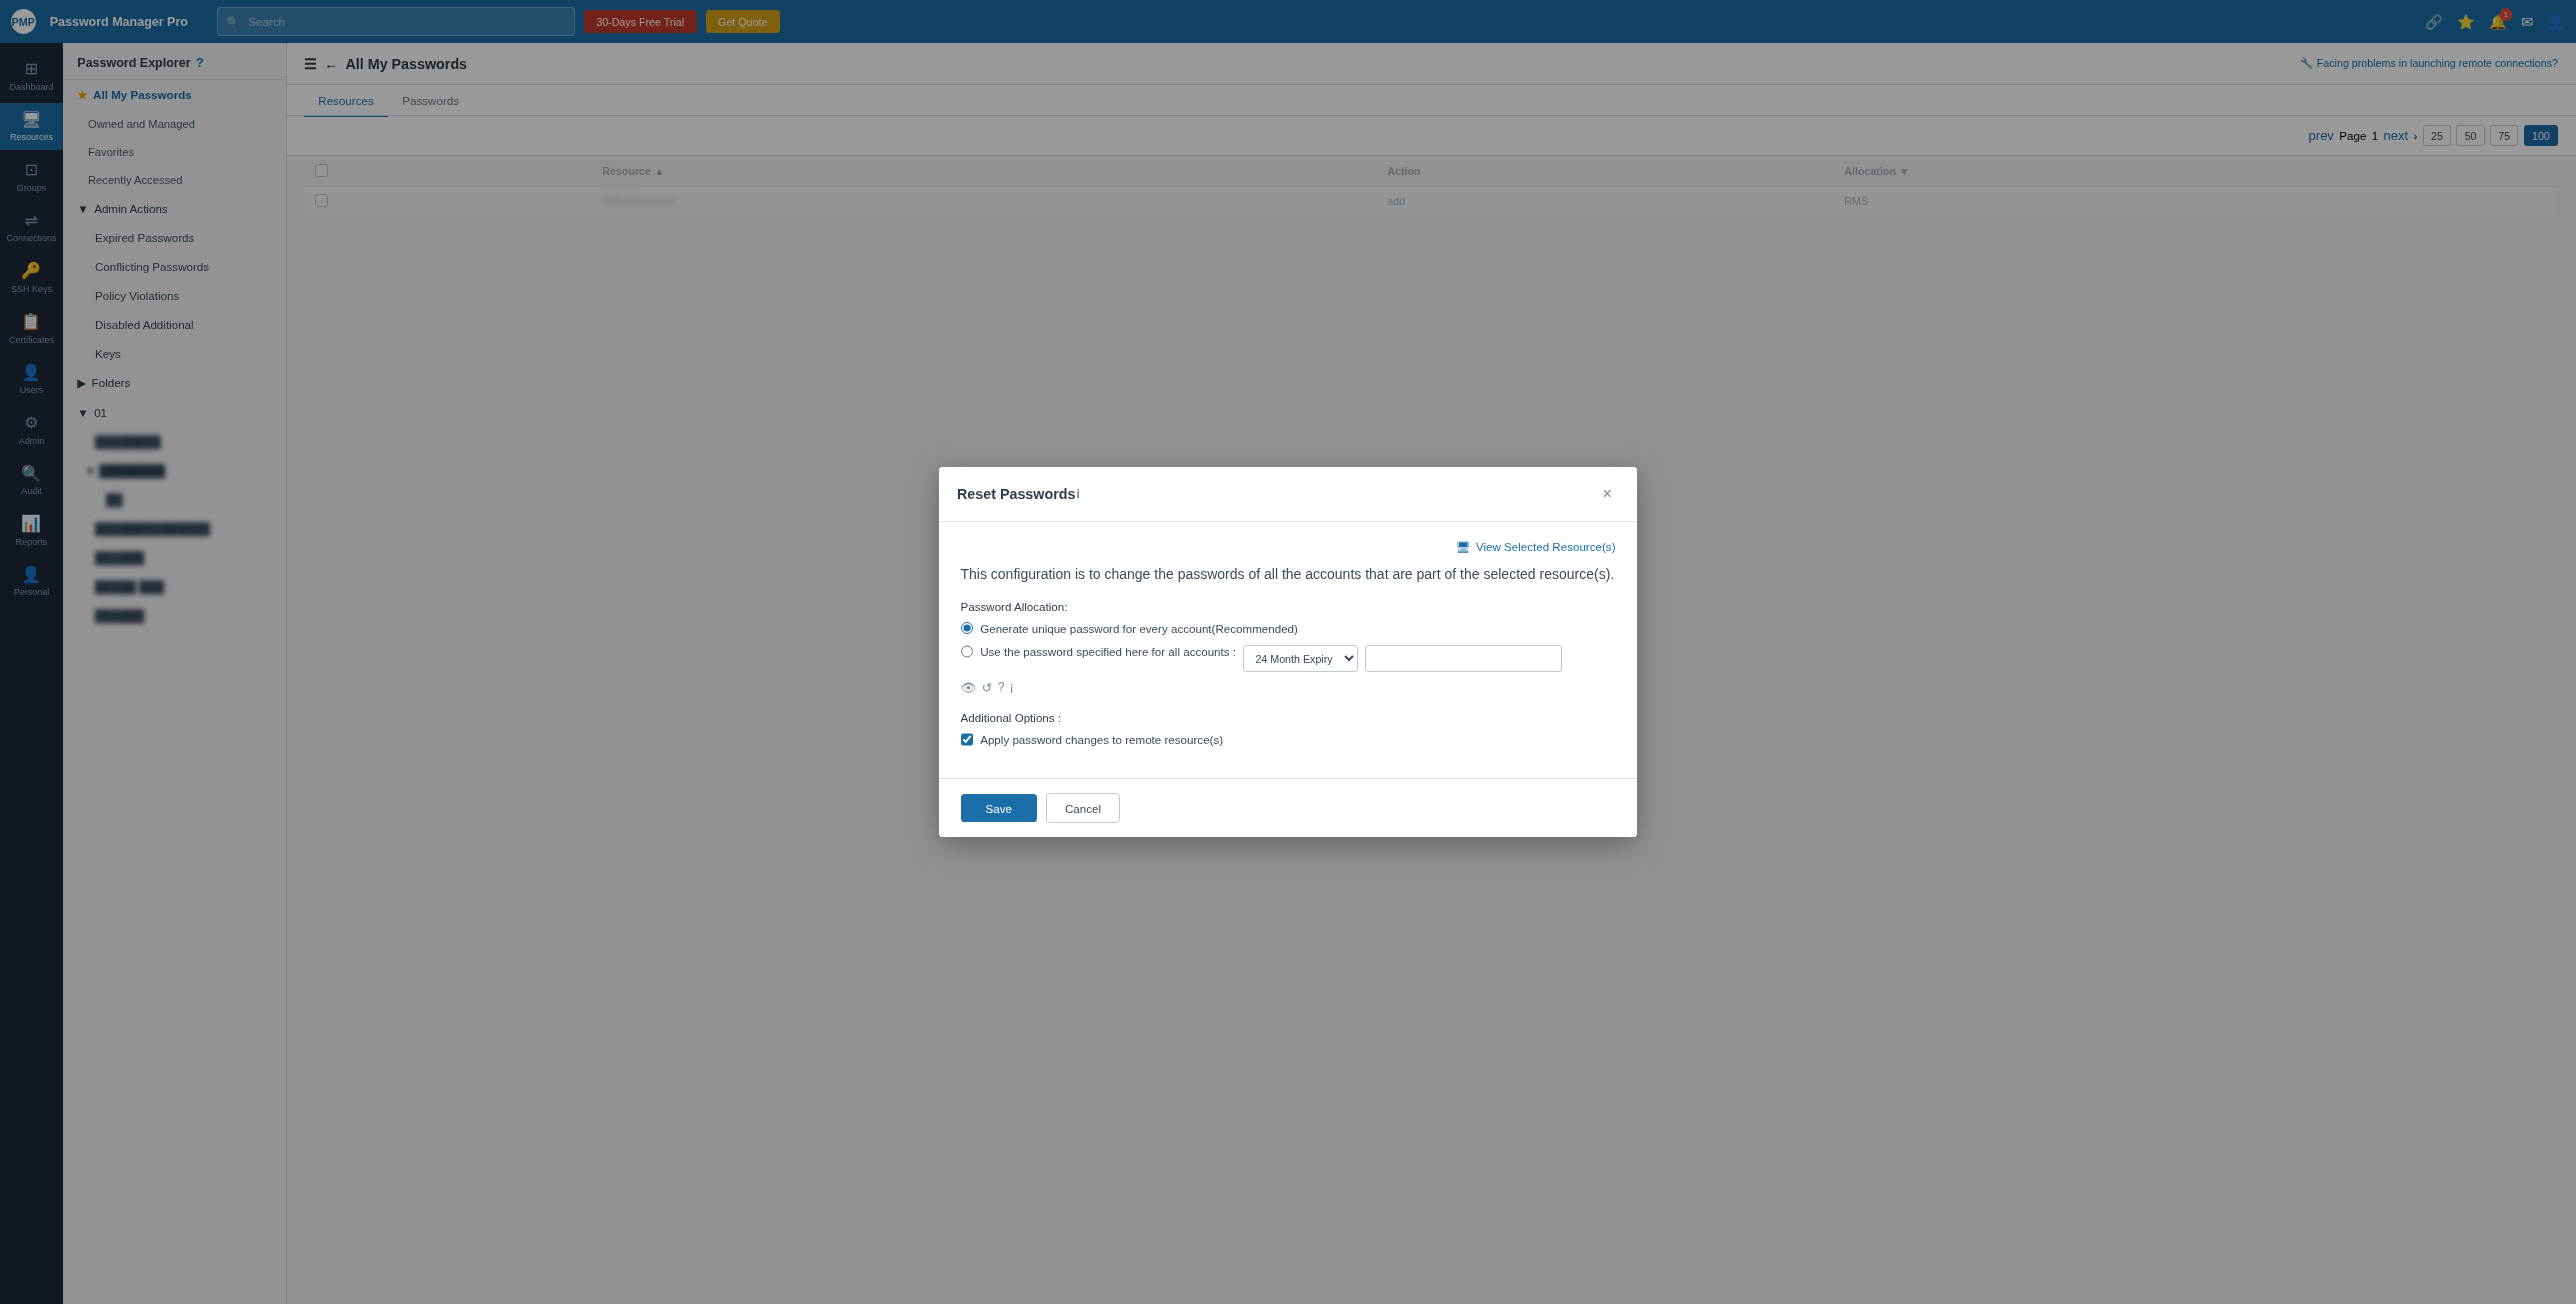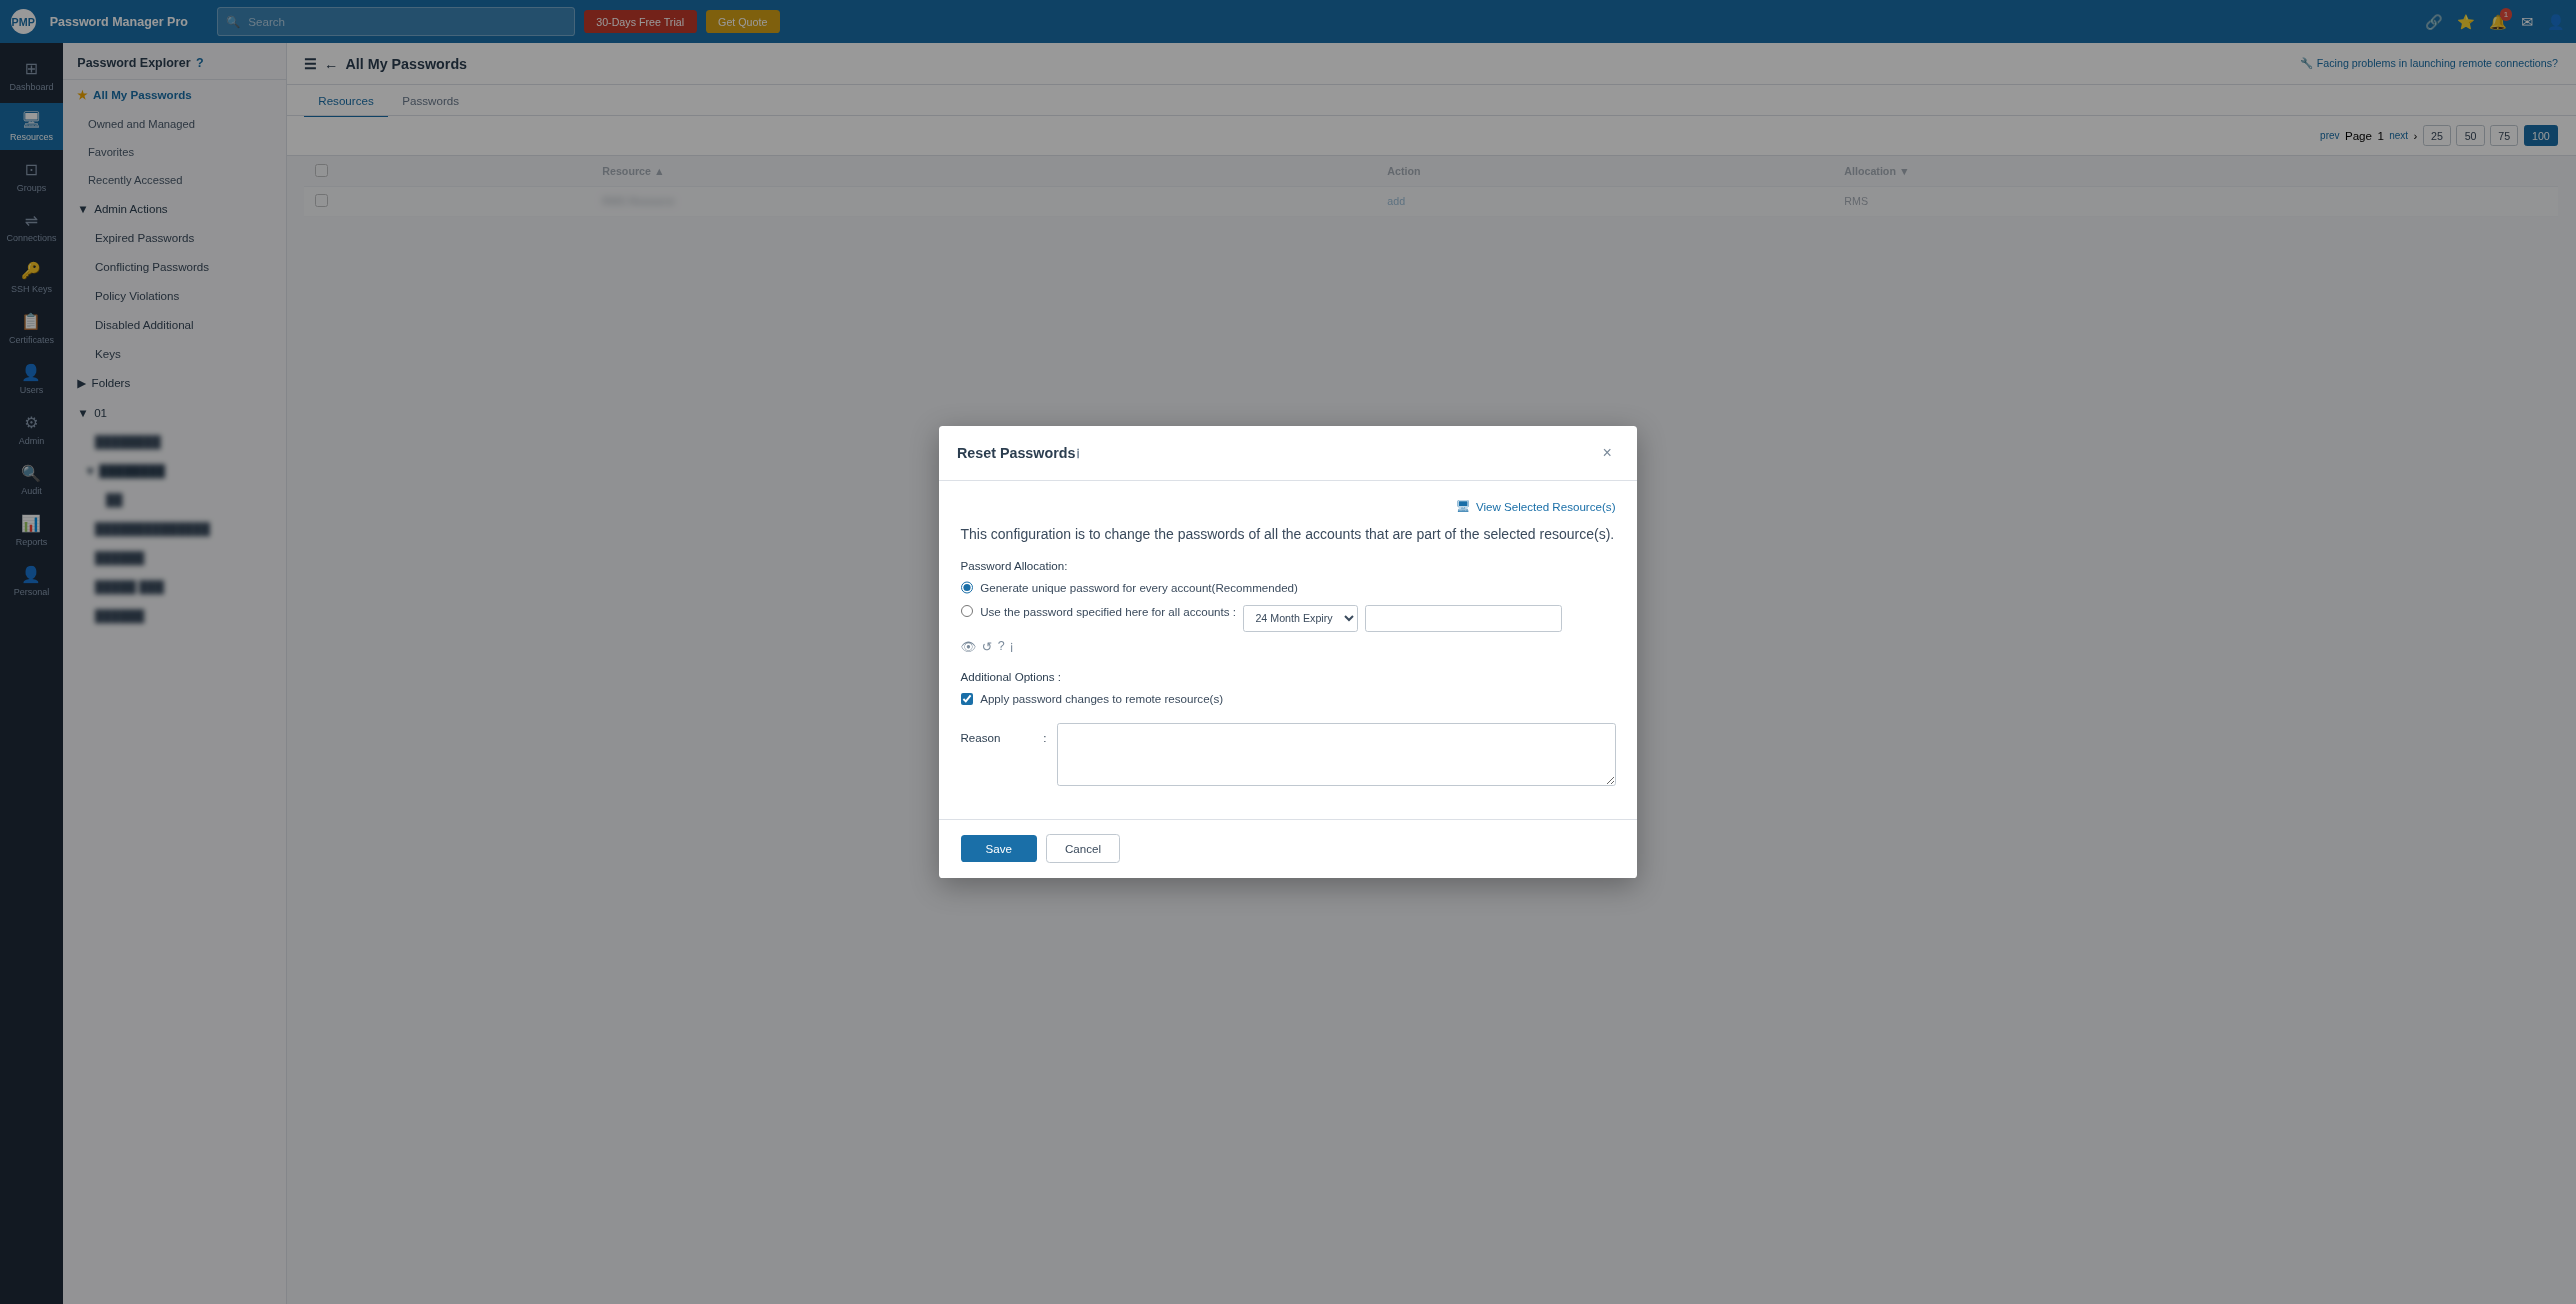--- a/index.html
+++ b/index.html
@@ -464,21 +464,21 @@
       cursor: pointer;
       font-size: 10.7px;
       color: #3a4a5c;
     }
     .page-num.active {
       background: #1a6fa8;
       color: white;
       border-color: #1a6fa8;
     }
     .page-link {
-      font-size: 10px;
+      font-size: 13px;
       color: #1a6fa8;
       cursor: pointer;
     }
     .table-container {
       padding: 0 18px;
       opacity: 0.4;
     }
     table {
       width: 100%;
       border-collapse: collapse;
@@ -736,25 +736,20 @@
           <span class="pw-icon">ℹ</span>
         </div>
       </div>
       <div class="additional-options">
         <div class="section-label">Additional Options :</div>
         <div class="checkbox-option">
           <input type="checkbox" checked="" style="">
           <span>Apply password changes to remote resource(s)</span>
         </div>
       </div>
-      <div class="reason-row">
-        <span class="reason-label">Reason</span>
-        <span class="reason-colon">:</span>
-        <textarea class="reason-textarea" style=""></textarea>
-      </div>
     </div>
     <div class="modal-footer">
       <button class="btn-save">Save</button>
       <button class="btn-cancel">Cancel</button>
     </div>
   </div>
 </div>
 
 
 </body></html>

